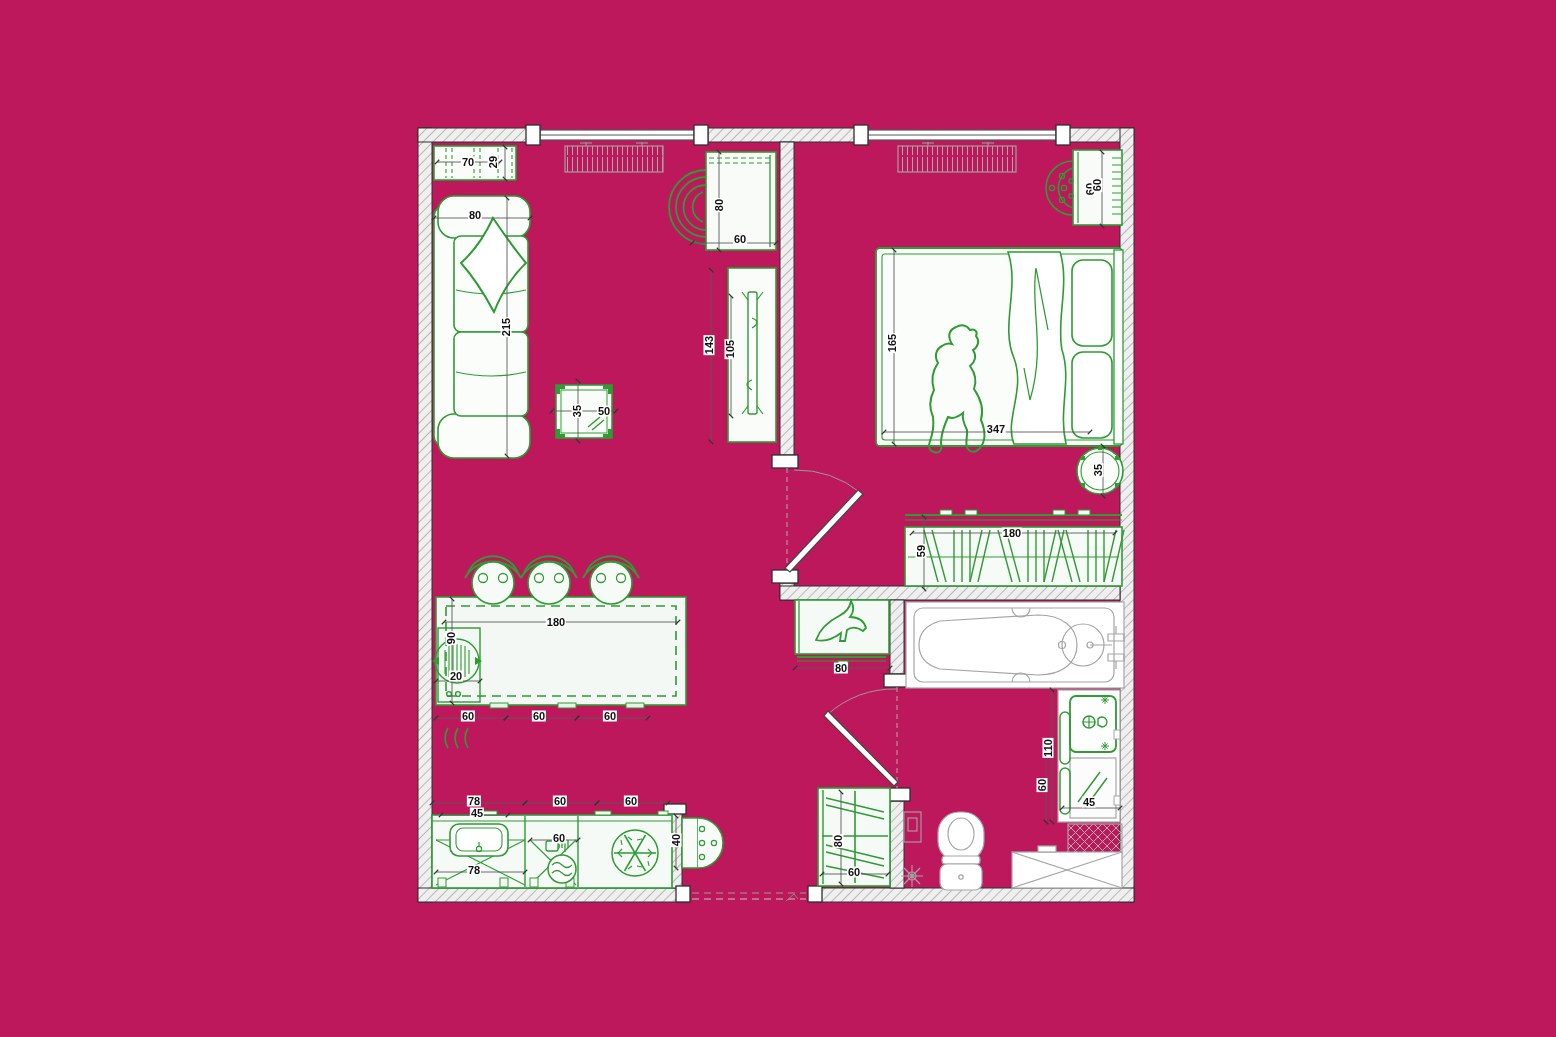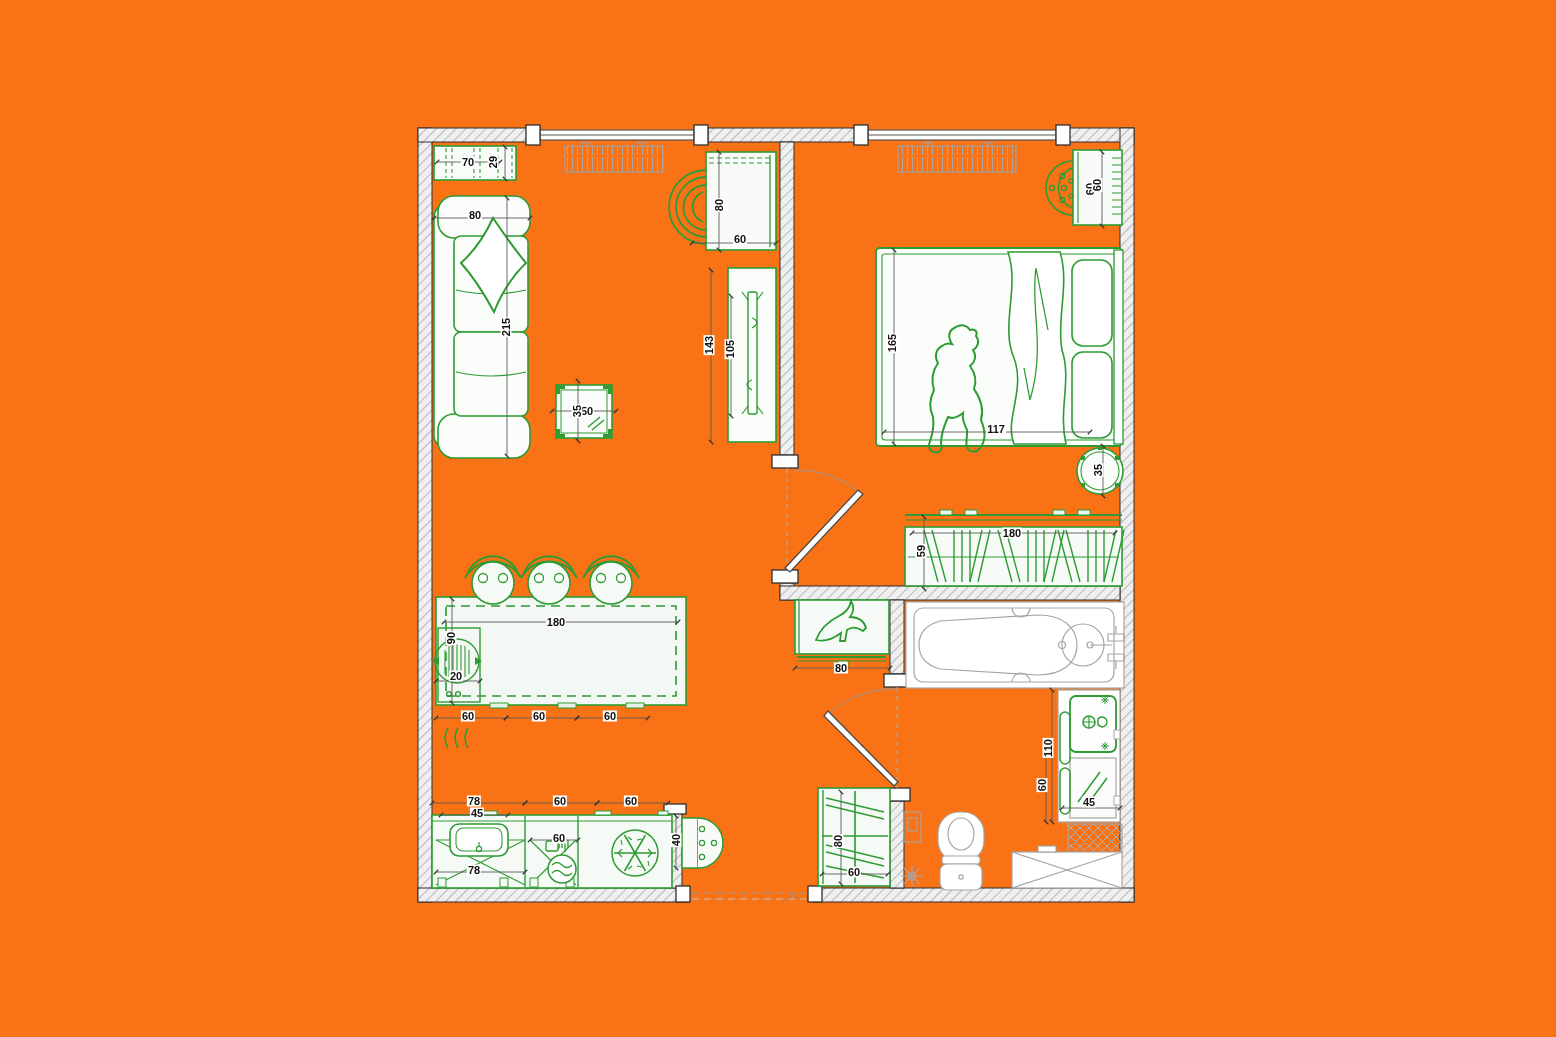--- a/index.html
+++ b/index.html
@@ -1,16 +1,16 @@
 <!DOCTYPE html>
 <html><head>
 <meta charset="utf-8">
 <style>
   html,body{margin:0;padding:0;background:#fff;}
-  #stage{position:relative;width:1556px;height:1037px;background:#f97316;overflow:hidden;
+  #stage{position:relative;width:1556px;height:1037px;background:#be185d;overflow:hidden;
          font-family:"Liberation Sans",sans-serif;}
   #plan-svg{position:absolute;left:0;top:0;}
   .dim{position:absolute;transform:translate(-50%,-50%);font-size:11px;font-weight:bold;
        color:#111;background:#fff;line-height:1;padding:0 1px;white-space:nowrap;}
   .dim.v{transform:translate(-50%,-50%) rotate(-90deg);}
 </style>
 </head>
 <body>
 
 <div id="stage">
@@ -390,21 +390,21 @@
     <line x1="1052" y1="690" x2="1052" y2="822"></line>
     <line x1="1046" y1="752" x2="1046" y2="822"></line>
     <line x1="1062" y1="808" x2="1120" y2="808"></line>
   </g>
 </svg>
 
 <span class="dim" style="left:468px;top:162px">70</span>
 <span class="dim v" style="left:493px;top:162px">29</span>
 <span class="dim" style="left:475px;top:215px">80</span>
 <span class="dim v" style="left:506px;top:327px">215</span>
-<span class="dim" style="left:587px;top:411px">50</span>
+<span class="dim" style="left:604px;top:411px">50</span>
 <span class="dim v" style="left:577px;top:411px">35</span>
 <span class="dim v" style="left:719px;top:205px">80</span>
 <span class="dim" style="left:740px;top:239px">60</span>
 <span class="dim v" style="left:709px;top:345px">143</span>
 <span class="dim v" style="left:730px;top:349px">105</span>
 <span class="dim" style="left:556px;top:622px">180</span>
 <span class="dim v" style="left:451px;top:638px">90</span>
 <span class="dim" style="left:456px;top:676px">20</span>
 <span class="dim" style="left:468px;top:716px">60</span>
 <span class="dim" style="left:539px;top:716px">60</span>
@@ -413,21 +413,21 @@
 <span class="dim" style="left:560px;top:801px">60</span>
 <span class="dim" style="left:631px;top:801px">60</span>
 <span class="dim" style="left:477px;top:813px">45</span>
 <span class="dim" style="left:559px;top:838px">60</span>
 <span class="dim" style="left:474px;top:870px">78</span>
 <span class="dim v" style="left:676px;top:840px">40</span>
 <span class="dim" style="left:841px;top:668px">80</span>
 <span class="dim v" style="left:838px;top:841px">80</span>
 <span class="dim" style="left:854px;top:872px">60</span>
 <span class="dim v" style="left:892px;top:343px">165</span>
-<span class="dim" style="left:996px;top:429px">117</span>
+<span class="dim" style="left:996px;top:429px">347</span>
 <span class="dim v" style="left:1090px;top:189px">60</span>
 <span class="dim v" style="left:1097px;top:185px">60</span>
 <span class="dim v" style="left:1098px;top:470px">35</span>
 <span class="dim" style="left:1012px;top:533px">180</span>
 <span class="dim v" style="left:921px;top:551px">59</span>
 <span class="dim v" style="left:1048px;top:748px">110</span>
 <span class="dim v" style="left:1042px;top:785px">60</span>
 <span class="dim" style="left:1089px;top:802px">45</span>
 
 </div>

